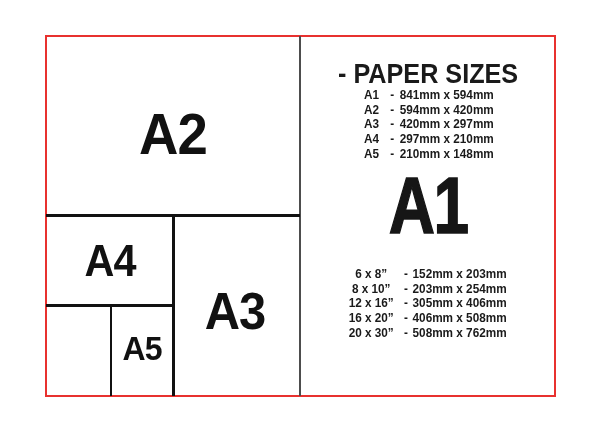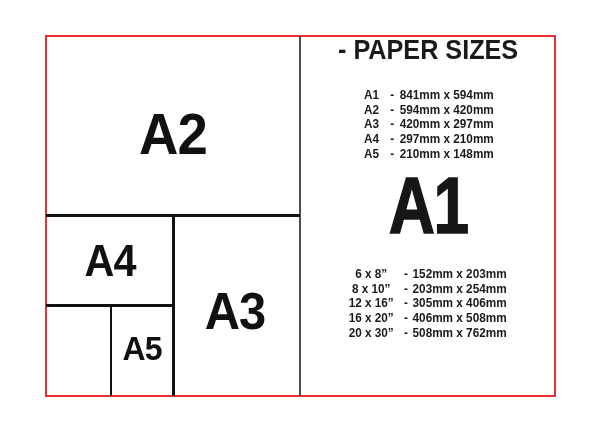--- a/index.html
+++ b/index.html
@@ -38,21 +38,21 @@
     white-space: nowrap;
   }
   .lbl-a2 { left: 173px; top: 133px; font-size: 58px; }
   .lbl-a4 { left: 110px; top: 261px; font-size: 44px; }
   .lbl-a3 { left: 235px; top: 311px; font-size: 52px; }
   .lbl-a5 { left: 142px; top: 348px; font-size: 34px; }
 
   
   .panel-title {
     position: absolute;
-    left: 300px; top: 36px; width: 256px;
+    left: 300px; top: 60px; width: 256px;
     text-align: center;
     font-size: 28px;
     font-weight: 700;
     line-height: 28px;
     white-space: nowrap;
   }
   .panel-title .squeeze { display: inline-block; transform: scaleX(0.90); }
 
   .list {
     position: absolute;

